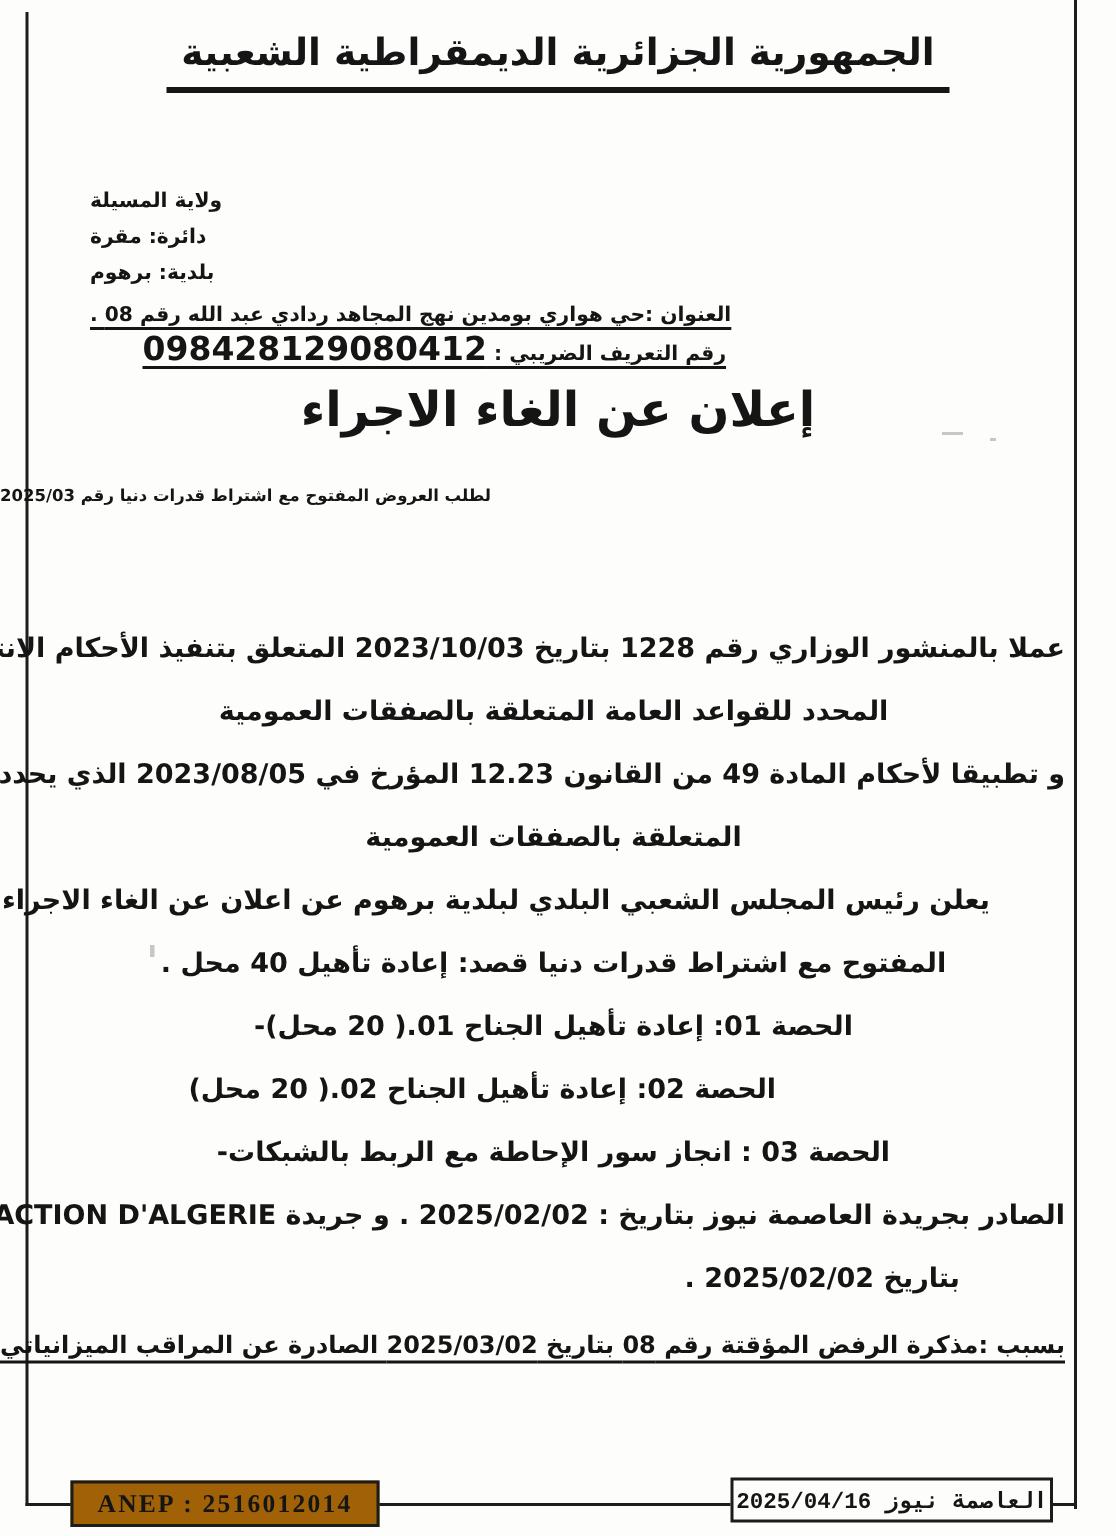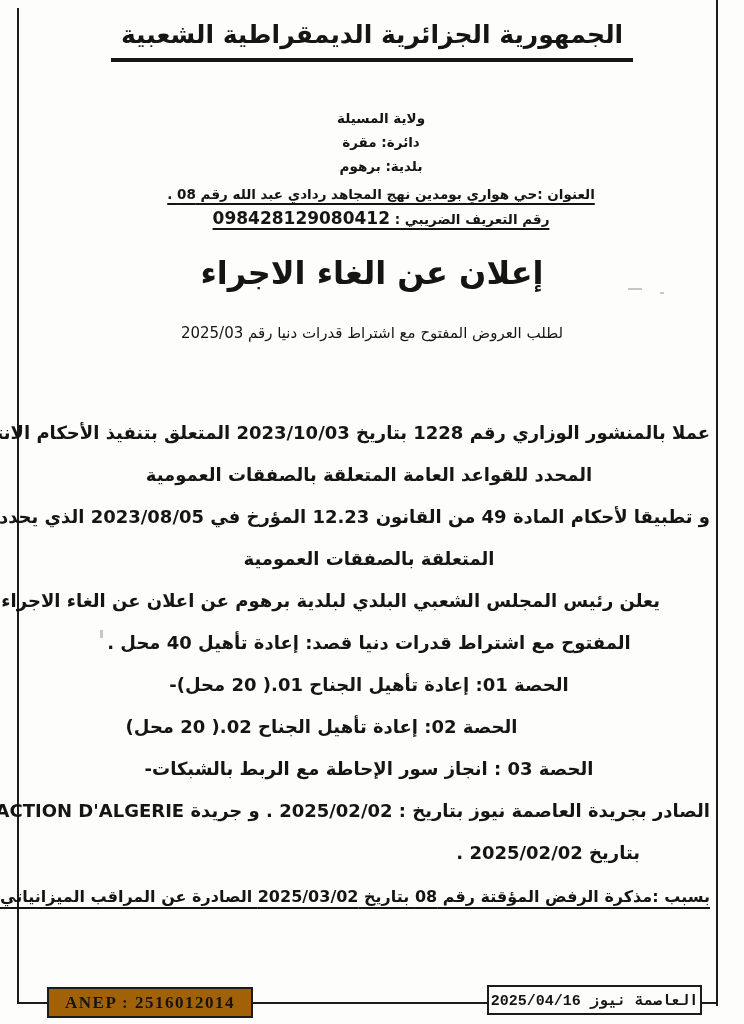--- a/index.html
+++ b/index.html
@@ -18,36 +18,36 @@
   
   .republic { position:absolute; top:20px; left:0; width:100%; text-align:center; }
   .republic span {
     display:inline-block; font-size:25px; font-weight:bold;
     border-bottom:4px solid #161616; padding:0 10px 9px 10px;
     letter-spacing:0.5px;
   }
 
   
   .authority {
-    position:absolute; top:106px; right:42px; left:60px;
-    direction:rtl; text-align:center;
+    position:absolute; top:122px; right:42px; left:60px;
+    direction:rtl; text-align:left;
     font-size:13.5px; line-height:24px;
   }
   .authority .gap { margin-top:4px; }
   .u { text-decoration:underline; text-decoration-thickness:2px; text-underline-offset:4px; }
-  .tax-num { font-size:17px; letter-spacing:0.5px; }
+  .tax-num { font-size:22px; letter-spacing:0.5px;margin-left:35px; }
 
   
   .notice-title {
     position:absolute; top:254px; left:0; width:100%;
     text-align:center; font-size:32px; font-weight:bold;
   }
   .notice-subtitle {
     position:absolute; top:324px; left:0; width:100%;
-    text-align:center; font-size:15px; font-weight:normal;
+    font-size:11px; font-weight:bold;
   }
 
   
   .doc-body {
     position:absolute; top:412px; left:28px; right:34px;
     direction:rtl; font-size:18px;
   }
   .bl { white-space:nowrap; line-height:42px; height:42px; overflow:visible; }
   .t-right  { text-align:right; }
   .t-center { text-align:center; }

